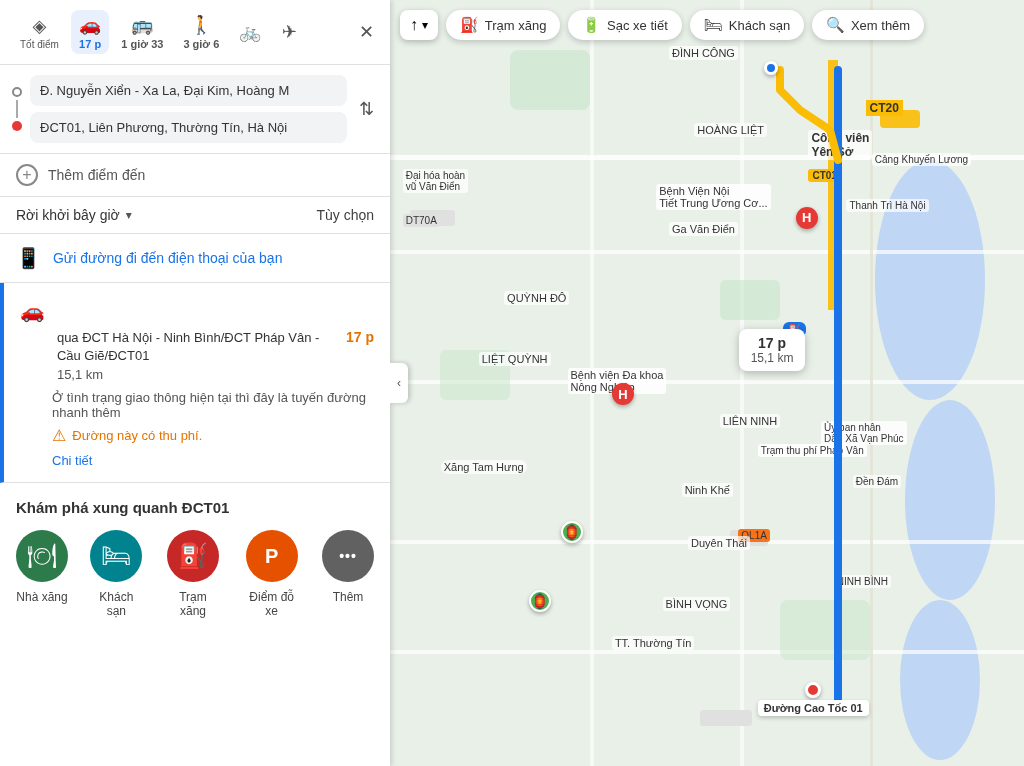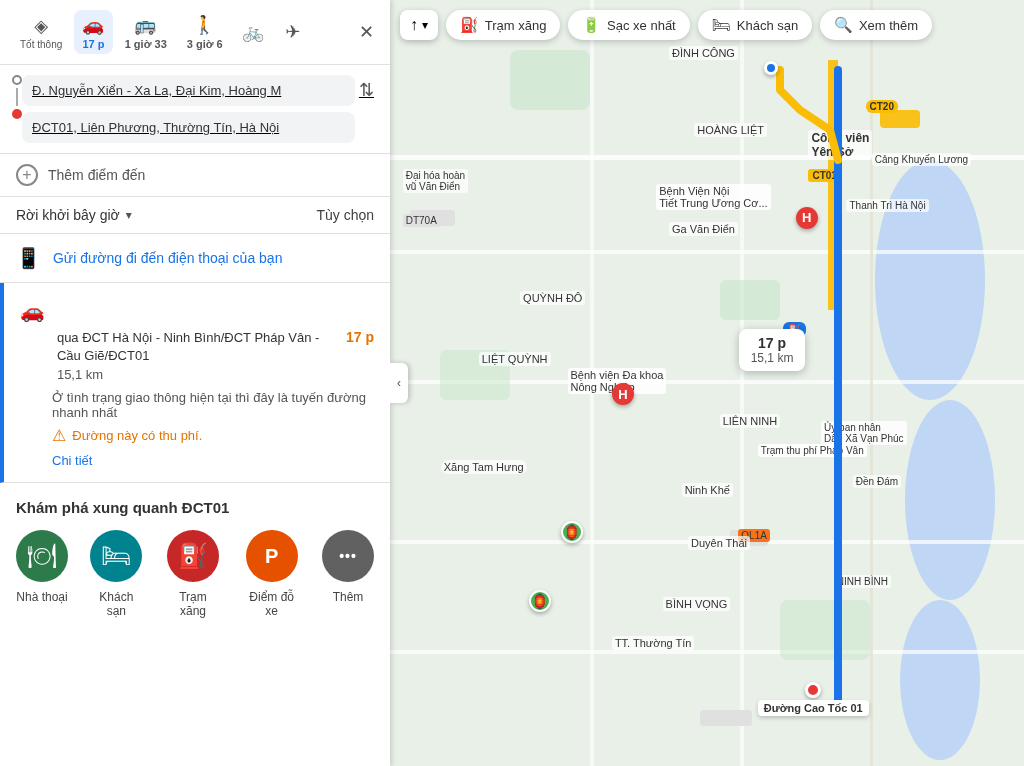--- a/index.html
+++ b/index.html
@@ -57,24 +57,24 @@
       cursor: pointer;
       font-size: 18px;
       color: #555;
       padding: 4px;
     }
 
     
     .route-inputs {
       padding: 10px 12px;
       display: flex;
-      align-items: flex-start;
+      align-items: center;
+      gap: 8px;
       border-bottom: 1px solid #e0e0e0;
       background: #fff;
-      text-decoration: underline;
     }
     .route-dots {
       display: flex;
       flex-direction: column;
       align-items: center;
       gap: 3px;
     }
     .route-dot-circle {
       width: 10px; height: 10px;
       border-radius: 50%;
@@ -452,21 +452,21 @@
   </style>
 </head>
 <body>
 
 <div class="left-panel">
 
   <div class="transport-bar">
 
     <div class="transport-item">
       <span class="icon">◈</span>
-      <span class="label">Tốt thông</span>
+      <span class="label">Tốt điểm</span>
     </div>
 
     <div class="transport-item active">
       <span class="icon">🚗</span>
       <span class="time">17 p</span>
     </div>
 
     <div class="transport-item">
       <span class="icon">🚌</span>
       <span class="time">1 giờ 33</span>
@@ -525,35 +525,35 @@
     <div class="route-card-header">
       <span class="route-car-icon">🚗</span>
       <div class="route-card-info">
         <div style="display:flex; justify-content:space-between; align-items:flex-start;">
           <span class="route-card-title">qua ĐCT Hà Nội - Ninh Bình/ĐCT Pháp Vân - Cầu Giẽ/ĐCT01</span>
           <span class="route-card-time" style="margin-left:8px; white-space:nowrap;">17 p</span>
         </div>
         <div class="route-card-distance">15,1 km</div>
       </div>
     </div>
-    <div class="route-card-note">Ở tình trạng giao thông hiện tại thì đây là tuyến đường nhanh nhất</div>
+    <div class="route-card-note">Ở tình trạng giao thông hiện tại thì đây là tuyến đường nhanh thêm</div>
     <div class="route-card-toll">
       <span style="color:#e37400;">⚠</span>
       <span class="toll-warning">Đường này có thu phí.</span>
     </div>
     <a class="route-detail-link">Chi tiết</a>
   </div>
 
   <div class="explore-section">
     <div class="explore-title">Khám phá xung quanh ĐCT01</div>
     <div class="explore-items">
 
       <div class="explore-item">
         <div class="explore-icon-circle" style="background:#2d7a4a;">🍽</div>
-        <span class="explore-item-label">Nhà thoại</span>
+        <span class="explore-item-label">Nhà xăng</span>
       </div>
 
       <div class="explore-item">
         <div class="explore-icon-circle" style="background:#00838f;">🛏</div>
         <span class="explore-item-label">Khách sạn</span>
       </div>
 
       <div class="explore-item">
         <div class="explore-icon-circle" style="background:#c62828;">⛽</div>
         <span class="explore-item-label">Trạm xăng</span>
@@ -620,21 +620,21 @@
     <div class="map-direction-toggle">
       <span>↑</span>
       <span style="font-size:12px;">▾</span>
     </div>
     <div class="map-filter-btn">
       <span class="btn-icon">⛽</span>
       <span>Trạm xăng</span>
     </div>
     <div class="map-filter-btn">
       <span class="btn-icon">🔋</span>
-      <span>Sạc xe nhất</span>
+      <span>Sạc xe tiết</span>
     </div>
     <div class="map-filter-btn">
       <span class="btn-icon">🛏</span>
       <span>Khách sạn</span>
     </div>
     <div class="map-filter-btn">
       <span class="btn-icon">🔍</span>
       <span>Xem thêm</span>
     </div>
   </div>
@@ -670,26 +670,26 @@
     <div class="pin-end">
       <div class="pin-end-circle"></div>
       <div class="pin-end-label">Đường Cao Tốc 01</div>
     </div>
   </div>
 
   <div class="map-label" style="top:6%; left:44%;">ĐÌNH CÔNG</div>
   <div class="map-label" style="top:16%; left:48%;">HOÀNG LIỆT</div>
   <div class="map-label" style="top:17%; left:66%; font-size:12px; font-weight:600;">Công viên<br>Yên Sở</div>
   <div class="map-label" style="top:29%; left:44%;text-align:center;">Ga Văn Điển</div>
-  <div class="map-label" style="top:38%; left:18%;margin-left:16px;">QUỲNH ĐÔ</div>
+  <div class="map-label" style="top:38%; left:18%;">QUỲNH ĐÔ</div>
   <div class="map-label" style="top:46%; left:14%;">LIỆT QUỲNH</div>
   <div class="map-label" style="top:54%; left:52%;">LIÊN NINH</div>
   <div class="map-label" style="top:78%; left:43%;">BÌNH VỌNG</div>
   <div class="map-label" style="top:83%; left:35%; font-size:11px;">TT. Thường Tín</div>
-  <div class="map-label" style="top:13%; left:75%; background:#fbbc04; padding:1px 4px; border-radius:6px; font-size:10px; font-weight:700;">CT20</div>
+  <div class="map-label" style="top:13%; left:75%; background:#fbbc04; padding:1px 4px; border-radius:0; font-size:12px; font-weight:700;">CT20</div>
   <div class="map-label" style="top:28%; left:2%; background:#e0e0e0; font-size:10px; padding:1px 3px;">DT70A</div>
   <div class="map-label" style="top:69%; left:48%; background:#f97316; font-size:10px; padding:1px 3px;margin-left:44px;">QL1A</div>
   <div class="map-label" style="top:22%; left:66%; background:#fbbc04; font-size:10px; padding:1px 4px; border-radius:3px; font-weight:700;">CT01</div>
   <div class="map-label" style="top:63%; left:46%;">Ninh Khế</div>
   <div class="map-label" style="top:70%; left:47%;">Duyên Thái</div>
   <div class="map-label" style="top:60%; left:8%;border-radius:7px;">Xăng Tam Hưng</div>
   <div class="map-label" style="top:22%; left:2%; font-size:10px;">Đại hóa hoàn<br>vũ Văn Điển</div>
 
   <div class="map-label" style="top:24%; left:42%; font-size:11px; background:rgba(255,255,255,0.85);">Bệnh Viện Nội<br>Tiết Trung Ương Cơ...</div>
   <div class="map-label" style="top:48%; left:28%; font-size:11px; background:rgba(255,255,255,0.85);">Bệnh viện Đa khoa<br>Nông Nghiệp</div>

